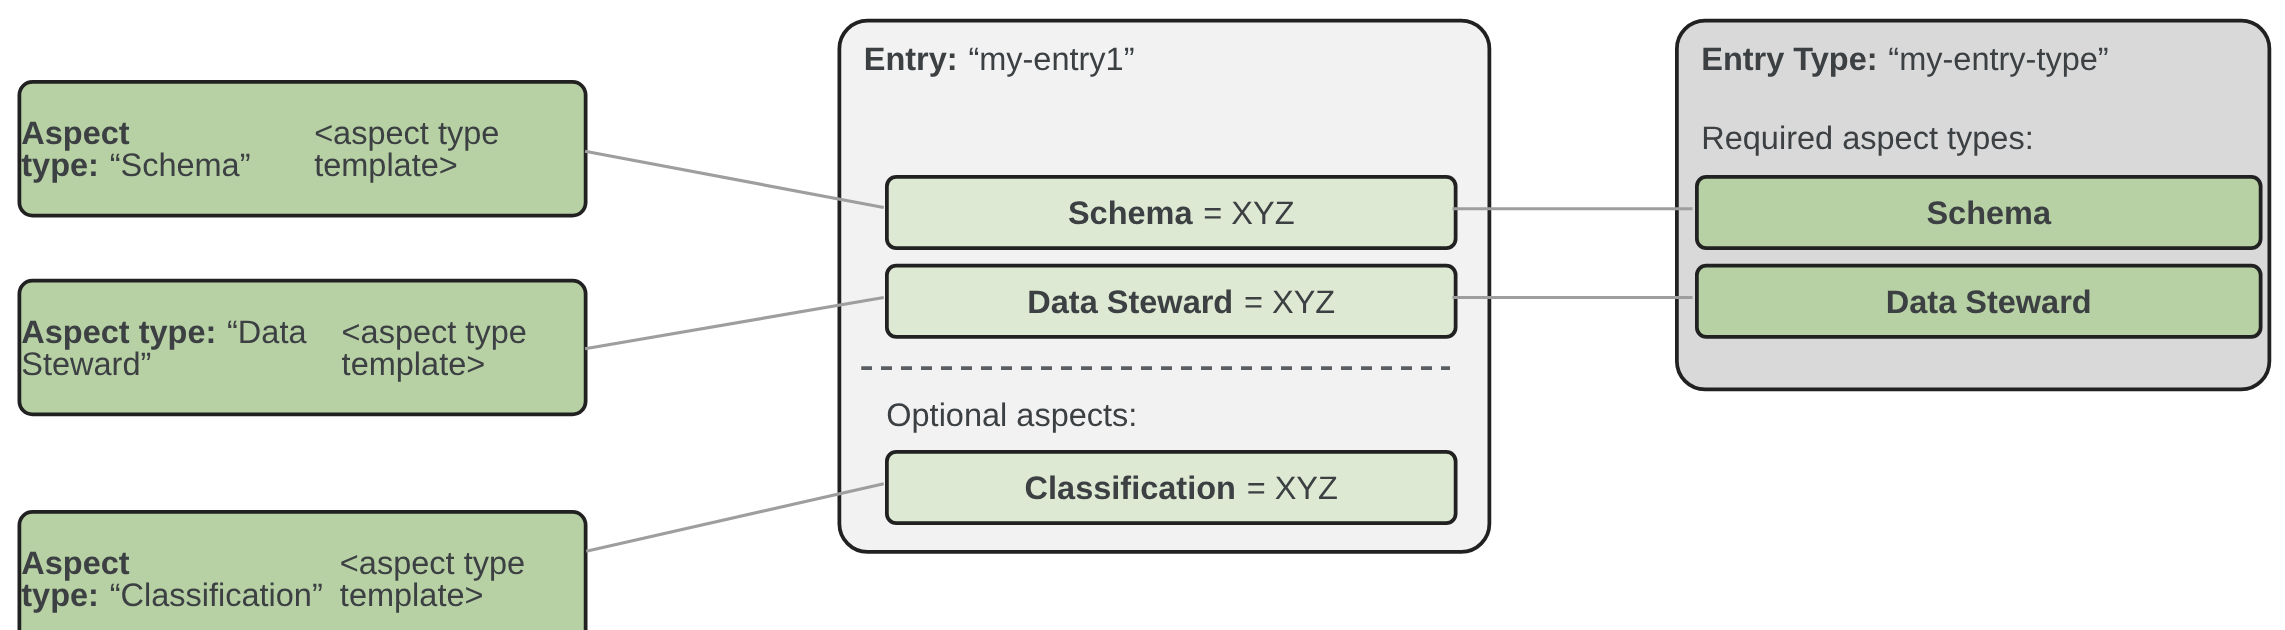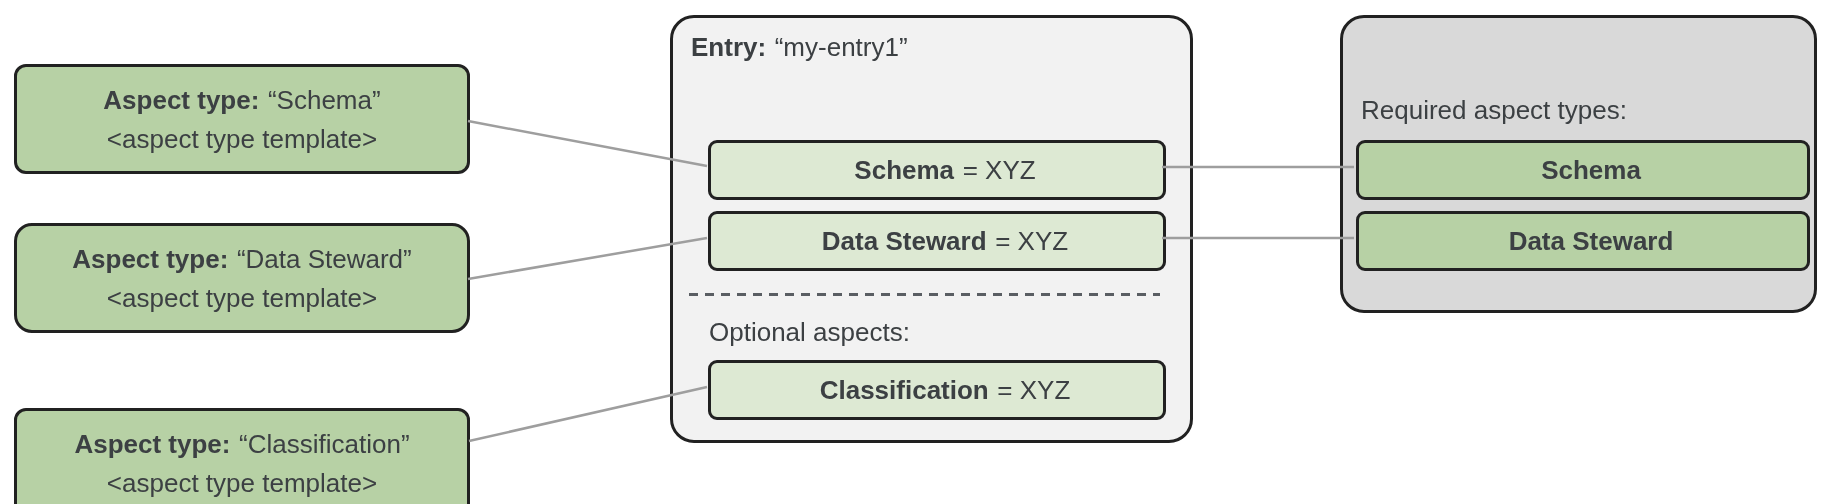--- a/index.html
+++ b/index.html
@@ -20,29 +20,29 @@
   .aspect-box {
     position: absolute;
     left: 14px;
     width: 456px;
     height: 110px;
     box-sizing: border-box;
     background: #b7d1a5;
     border: 3px solid #212121;
     border-radius: 12px;
     display: flex;
-    flex-direction: column;
+    flex-direction: row;
     align-items: center;
     justify-content: center;
     gap: 13px;
     font-size: 26px;
     line-height: 1;
   }
   .aspect-box.pos-1 { top: 64px; }
-  .aspect-box.pos-2 { top: 223px; border-radius: 18px; }
+  .aspect-box.pos-2 { top: 223px; }
   .aspect-box.pos-3 { top: 383px; margin-top: 25px; }
   .b { font-weight: 700; }
   .after-bold { margin-left: 0.33em; }
   
   .panel {
     position: absolute;
     box-sizing: border-box;
     border: 3px solid #212121;
     border-radius: 24px;
   }
@@ -148,20 +148,21 @@
     <div class="dashed-divider"></div>
 
     <div class="section-heading heading-opt">Optional aspects:</div>
     <div class="chip row-3">
         <span class="b">Classification</span>
         <span class="after-bold">= XYZ</span>
       </div>
   </div>
 
   <div class="panel entry-type-panel">
+    <div class="panel-title"><span class="b">Entry Type:</span><span class="after-bold">“my-entry-type”</span></div>
     <div class="section-heading heading-req">Required aspect types:</div>
 
     <div class="chip row-1">
         <span class="b">Schema</span>
       </div>
     <div class="chip row-2">
         <span class="b">Data Steward</span>
       </div>
   </div>
 

